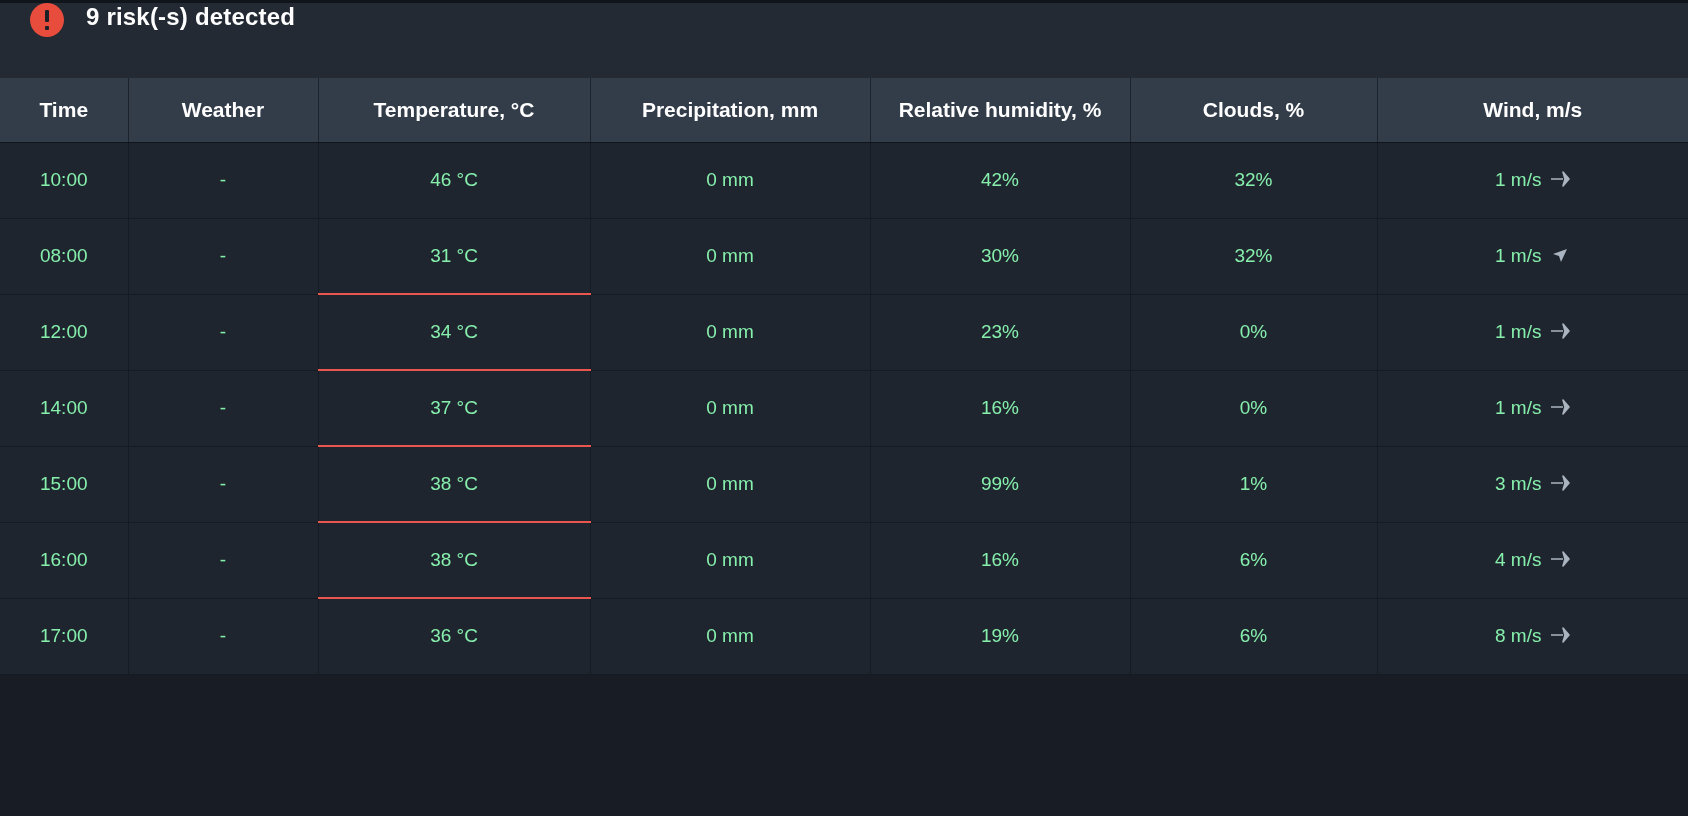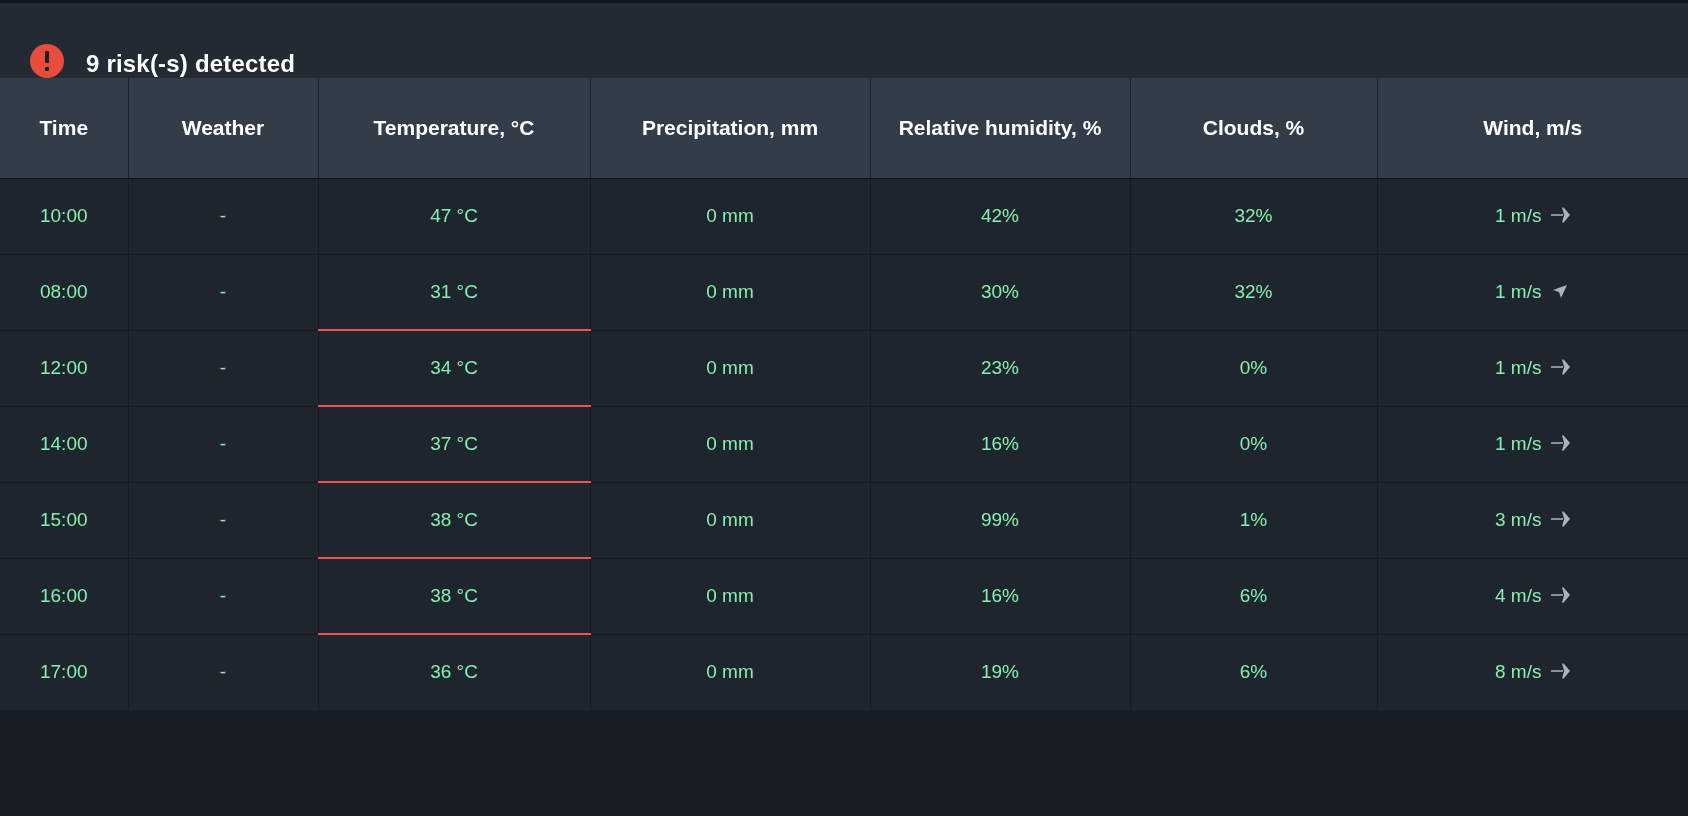--- a/index.html
+++ b/index.html
@@ -15,21 +15,21 @@
     color: #d4d9e0;
   }
 
   
   #risk-banner {
     height: 78px;
     background: #232a33;
     border-top: 3px solid #10151c;
     box-sizing: border-box;
     display: flex;
-    align-items: flex-end;
+    align-items: flex-start;
     padding-left: 30px;
   }
   #risk-icon {
     width: 34px;
     height: 34px;
     border-radius: 50%;
     background: #e74c3c;
     display: flex;
     align-items: center;
     justify-content: center;
@@ -72,21 +72,21 @@
   }
   #forecast-table col.c-time   { width: 128px; }
   #forecast-table col.c-weath  { width: 190px; }
   #forecast-table col.c-temp   { width: 272px; }
   #forecast-table col.c-prec   { width: 280px; }
   #forecast-table col.c-hum    { width: 260px; }
   #forecast-table col.c-cloud  { width: 247px; }
   #forecast-table col.c-wind   { width: 311px; }
 
   #forecast-table th {
-    height: 100px;
+    height: 64px;
     background: #333d4a;
     color: #ffffff;
     font-size: 21px;
     font-weight: bold;
     text-align: center;
     border-right: 1px solid #1d232c;
     border-bottom: 1px solid #10151c;
     box-sizing: border-box;
   }
   #forecast-table th:last-child { border-right: none; }
@@ -158,21 +158,21 @@
       <th>Precipitation, mm</th>
       <th>Relative humidity, %</th>
       <th>Clouds, %</th>
       <th>Wind, m/s</th>
     </tr>
   </thead>
   <tbody id="table-body">
       <tr>
         <td class="time-cell">10:00</td>
         <td>-</td>
-        <td>47 °C</td>
+        <td>46 °C</td>
         <td>0 mm</td>
         <td>42%</td>
         <td>32%</td>
         <td class="wind-cell"><span>1 m/s</span><span class="wind-arrow"><svg width="20" height="16" viewBox="0 0 20 16" aria-hidden="true">
               <path d="M1 8 L13 8 M13 1 L19 8 L13 15 L15 8 Z" fill="currentColor" stroke="currentColor" stroke-width="1.6" stroke-linejoin="round"></path>
             </svg></span></td>
       </tr>
       <tr>
         <td class="time-cell">08:00</td>
         <td>-</td>

